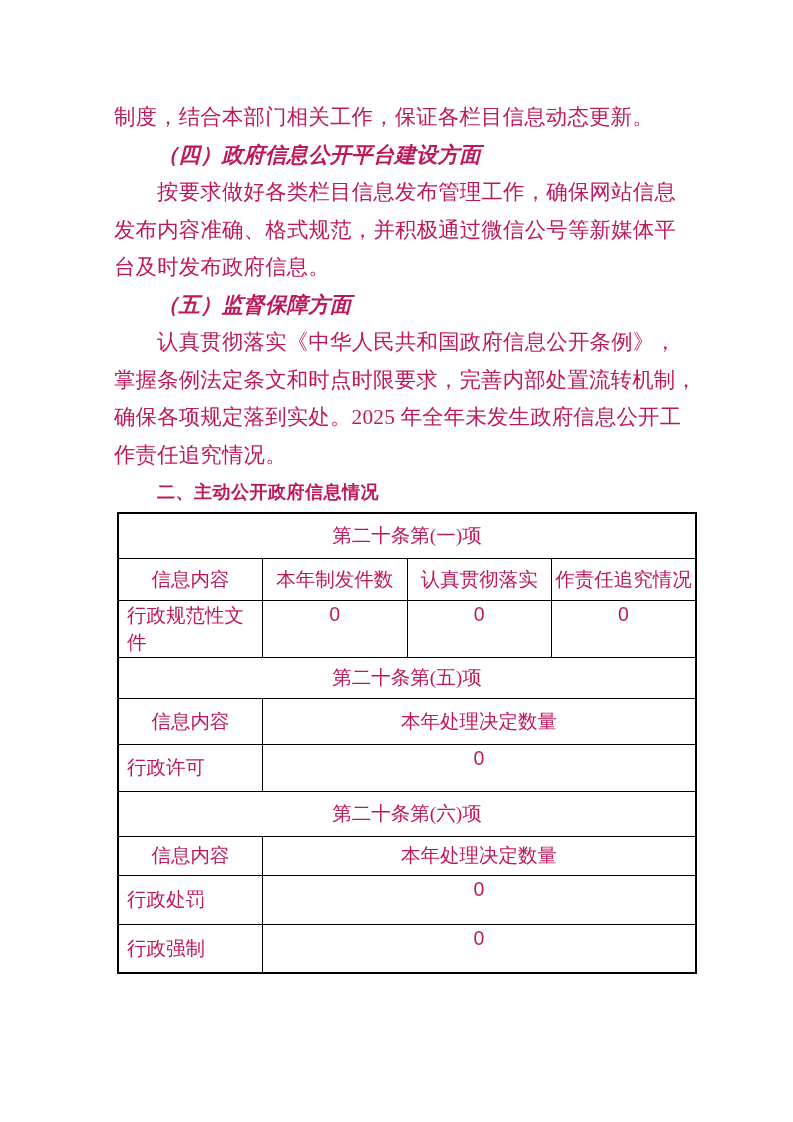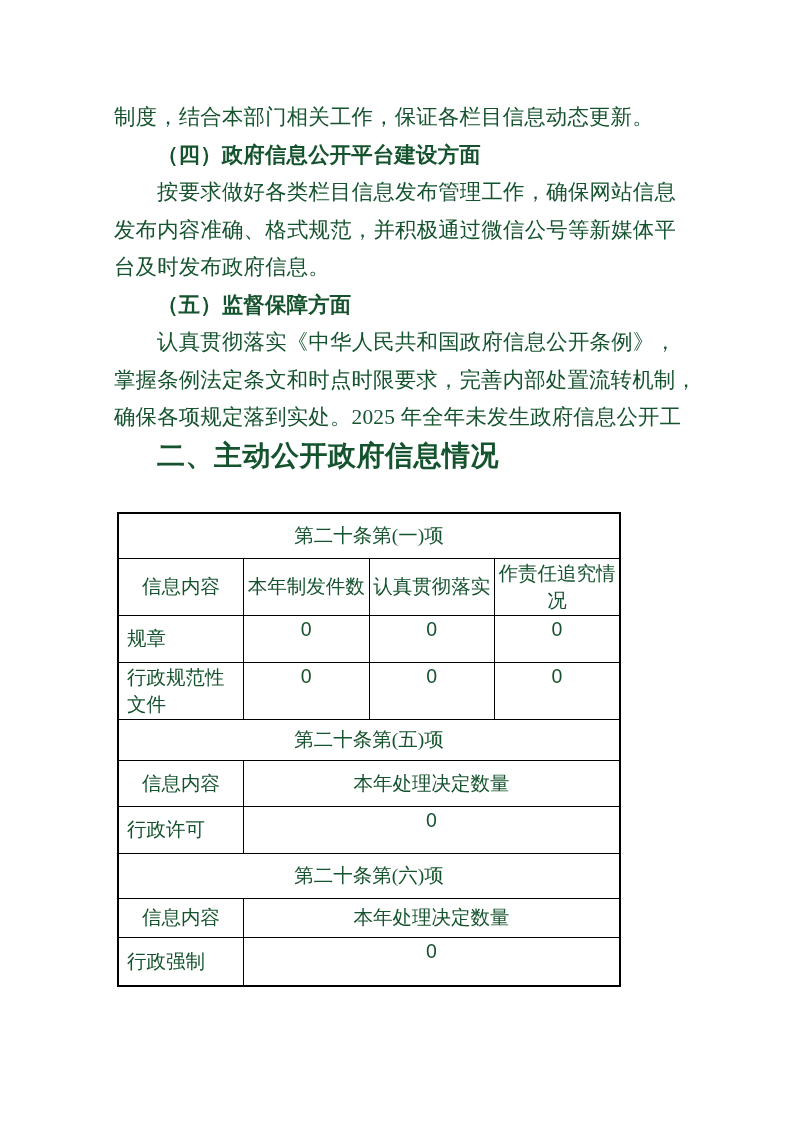--- a/index.html
+++ b/index.html
@@ -2,21 +2,21 @@
 <html><head>
 <meta charset="utf-8">
 <style>
   html, body { margin: 0; padding: 0; background: #e8e8e8; }
   .page {
     position: relative;
     width: 793px;
     height: 1122px;
     margin: 0 auto;
     background: #ffffff;
-    color: #14532d;
+    color: #be185d;
     font-family: "Liberation Serif", "DejaVu Serif", serif;
     overflow: hidden;
   }
   
   .text-block {
     position: absolute;
     left: 114px;
     top: 99px;
     width: 562px;
   }
@@ -26,33 +26,33 @@
     font-size: 21.4px;
     white-space: nowrap;
     letter-spacing: 0.2px;
   }
   .fill {
     text-align: justify;
     text-align-last: justify;
     text-justify: inter-character;
   }
   .indent { padding-left: 43px; }
-  .subheading { font-weight: bold; }
+  .subheading { font-weight: bold; font-style: italic; }
   .section-heading {
     font-family: Liberation Sans, sans-serif;
     font-weight: bold;
-    font-size: 28px;
+    font-size: 18px;
     letter-spacing: 0.5px;
   }
   
   .doc-table {
     position: absolute;
     left: 117px;
     top: 512px;
-    width: 504px;
+    width: 580px;
     border-collapse: collapse;
     table-layout: fixed;
   }
   .doc-table td {
     border: 1px solid #000000;
     font-size: 19.5px;
     overflow: hidden;
   }
   .doc-table { border: 2px solid #000000; }
   .c-title  { text-align: center; vertical-align: middle; }
@@ -81,46 +81,41 @@
   <div class="text-block">
     <div class="line">制度，结合本部门相关工作，保证各栏目信息动态更新。</div>
     <div class="line indent subheading">（四）政府信息公开平台建设方面</div>
     <div class="line indent fill">按要求做好各类栏目信息发布管理工作，确保网站信息</div>
     <div class="line fill">发布内容准确、格式规范，并积极通过微信公号等新媒体平</div>
     <div class="line">台及时发布政府信息。</div>
     <div class="line indent subheading">（五）监督保障方面</div>
     <div class="line indent fill">认真贯彻落实《中华人民共和国政府信息公开条例》，</div>
     <div class="line fill">掌握条例法定条文和时点时限要求，完善内部处置流转机制，</div>
     <div class="line fill">确保各项规定落到实处。2025 年全年未发生政府信息公开工</div>
+    <div class="line">作责任追究情况。</div>
     <div class="line indent section-heading">二、主动公开政府信息情况</div>
   </div>
 
   <table class="doc-table">
     <colgroup>
       <col style="width:25%">
         <col style="width:25%">
         <col style="width:25%">
         <col style="width:25%">
     </colgroup>
     <tbody>
 
       <tr class="h45">
         <td colspan="4" class="c-title">第二十条第(一)项</td>
       </tr>
       <tr class="h42">
         <td class="c-head">信息内容</td>
         <td class="c-head">本年制发件数</td>
         <td class="c-head">认真贯彻落实</td>
         <td class="c-head">作责任追究情况</td>
-      </tr>
-      <tr class="h47">
-        <td class="c-label">规章</td>
-        <td class="c-val">0</td>
-        <td class="c-val">0</td>
-        <td class="c-val">0</td>
       </tr>
       <tr class="h45">
         <td class="c-label">行政规范性文件</td>
         <td class="c-val">0</td>
         <td class="c-val">0</td>
         <td class="c-val">0</td>
       </tr>
 
       <tr class="h41">
         <td colspan="4" class="c-title">第二十条第(五)项</td>
@@ -135,19 +130,23 @@
       </tr>
 
       <tr class="h45">
         <td colspan="4" class="c-title">第二十条第(六)项</td>
       </tr>
       <tr class="h39">
         <td class="c-head">信息内容</td>
         <td colspan="3" class="c-head">本年处理决定数量</td>
       </tr>
       <tr class="h49">
+        <td class="c-label">行政处罚</td>
+        <td colspan="3" class="c-val">0</td>
+      </tr>
+      <tr class="h49">
         <td class="c-label">行政强制</td>
         <td colspan="3" class="c-val">0</td>
       </tr>
     </tbody>
   </table>
 
 </div>
 
 </body></html>

